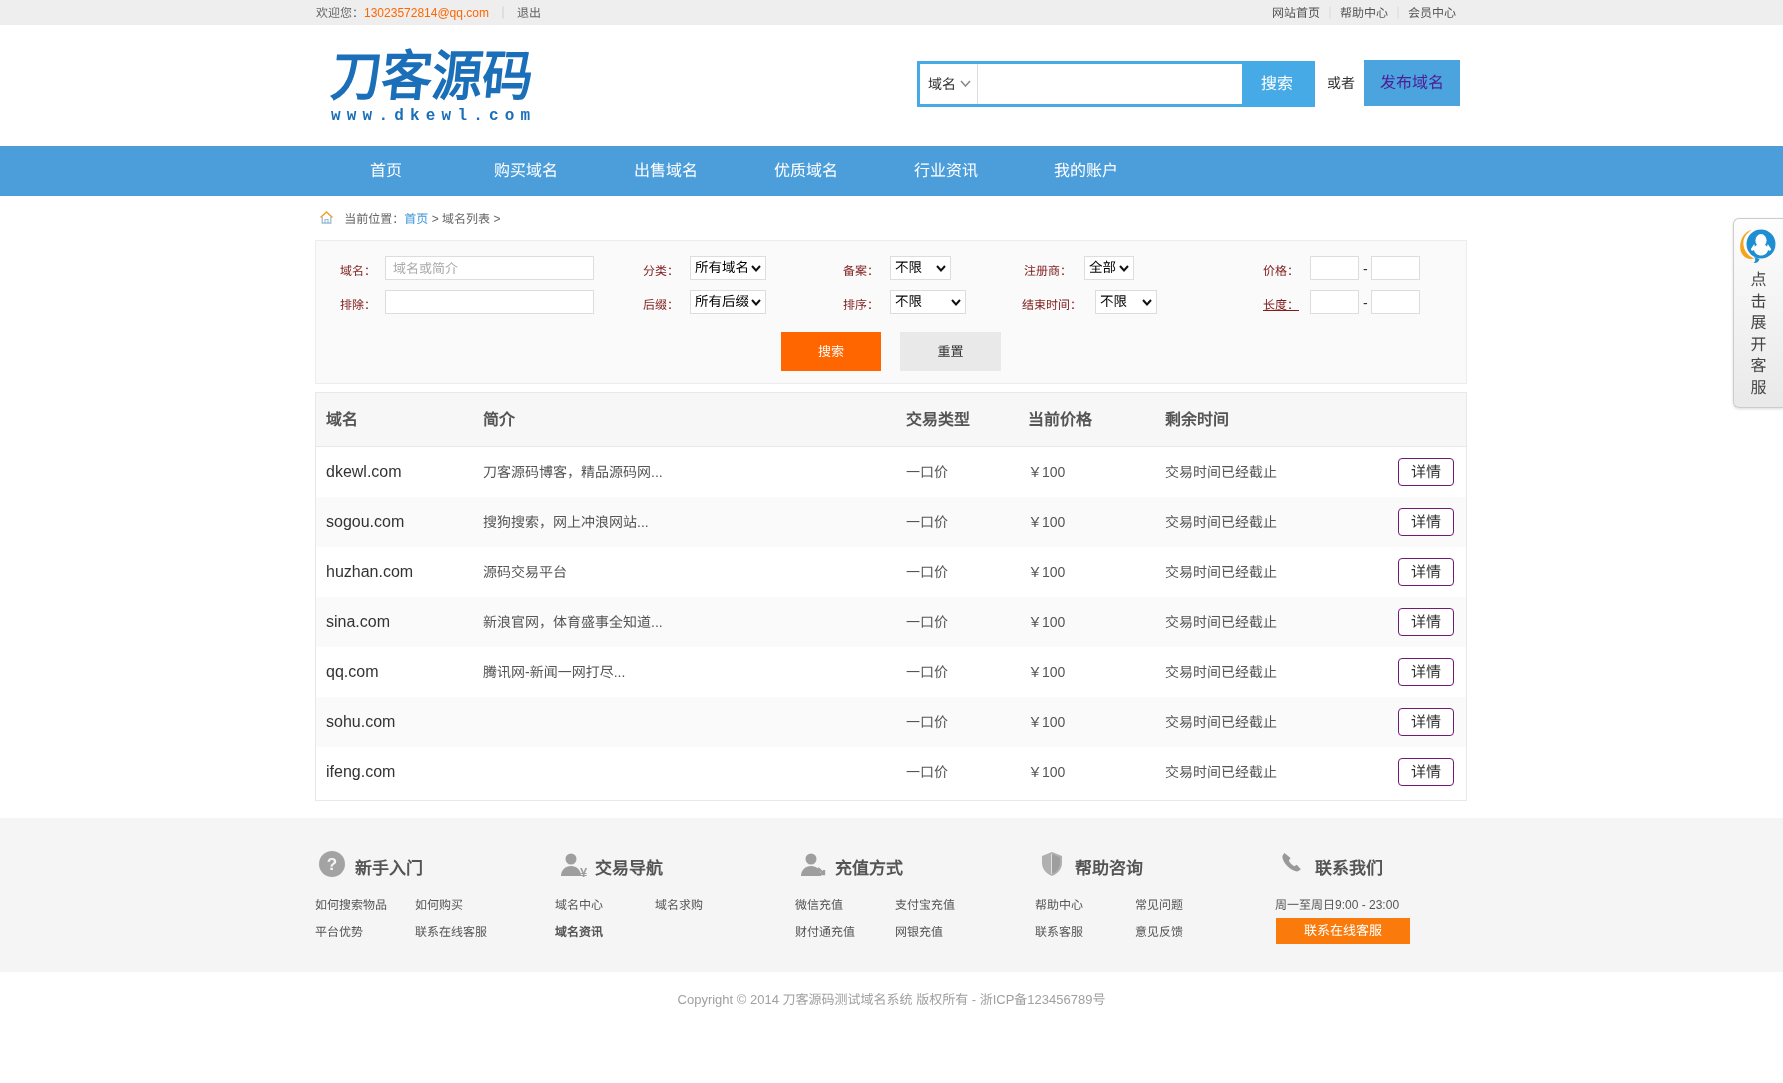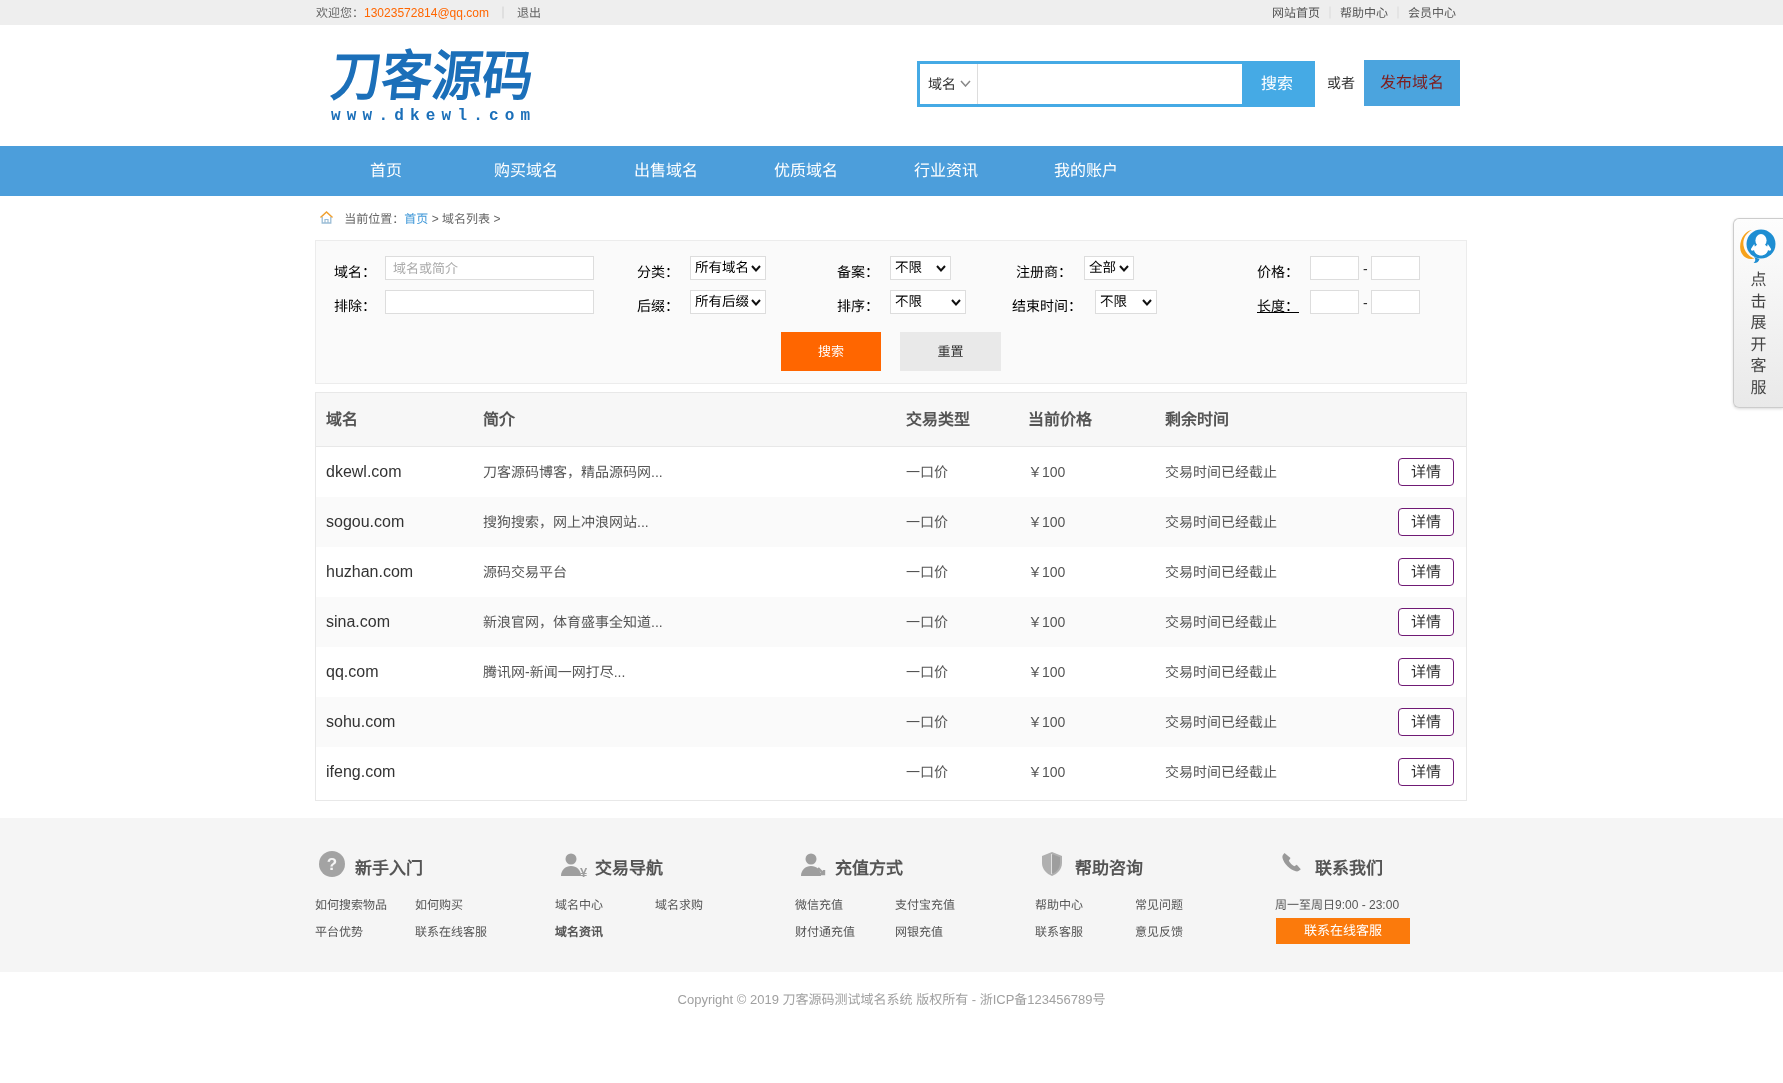--- a/index.html
+++ b/index.html
@@ -29,36 +29,36 @@
 #searchbox { position:absolute; left:917px; top:36px; width:398px; height:46px;
   border:3px solid #45aae5; background:#fff; }
 #searchbox .selwrap { position:absolute; left:0; top:0; width:58px; height:40px;
   border-right:1px solid #ddd; }
 #searchbox .selwrap .t { position:absolute; left:8px; top:0; line-height:40px; font-size:14px; color:#333; }
 #searchbox .selwrap svg { position:absolute; right:6px; top:16px; }
 #searchbox .btn { position:absolute; right:0; top:0; width:70px; height:40px;
   background:#45aae5; color:#fff; font-size:16px; text-align:center; line-height:40px; }
 #huozhe { position:absolute; left:1327px; top:43px; font-size:14px; color:#333; line-height:30px; }
 #fabu { position:absolute; left:1364px; top:35px; width:96px; height:46px;
-  background:#4ba4de; color:#7f1d1d; font-size:16px; text-align:center; line-height:46px; }
+  background:#4ba4de; color:#4c1d95; font-size:16px; text-align:center; line-height:46px; }
 
 
 #nav { position:absolute; left:0; top:146px; width:1783px; height:50px; background:#4c9edb; }
 #nav .item { position:absolute; top:0; width:140px; height:50px; line-height:50px;
   text-align:center; color:#fff; font-size:16px; }
 
 
 #crumb { position:absolute; left:319px; top:209px; height:15px; font-size:12px; color:#666; }
 #crumb svg { vertical-align:-2px; }
 #crumb .lnk { color:#3e97d8; }
 
 
 #filter { position:absolute; left:315px; top:240px; width:1152px; height:144px;
   background:#fafafa; border:1px solid #ececec; }
-.flabel { position:absolute; font-size:14px; color:#000000; text-align:right; white-space:nowrap; }
+.flabel { position:absolute; font-size:12px; color:#7f1d1d; text-align:right; white-space:nowrap; }
 .ftxt { position:absolute; height:24px; border:1px solid #ddd; background:#fff;
   font-size:13px; color:#333; padding:0 7px; font-family:"Liberation Sans",sans-serif; }
 .ftxt::placeholder { color:#aaa; }
 .fsel { position:absolute; height:24px; border:1px solid #ddd; background:#fff;
   font-size:13.5px; color:#000; line-height:22px; padding-left:4px; white-space:nowrap; }
 .fsel svg { position:absolute; right:4px; top:8px; }
 .fdash { position:absolute; font-size:14px; color:#333; }
 #btnSearch { position:absolute; left:781px; top:332px; width:100px; height:39px;
   background:#ff6600; color:#fff; font-size:13px; text-align:center; line-height:39px; }
 #btnReset { position:absolute; left:900px; top:332px; width:101px; height:39px;
@@ -315,21 +315,21 @@
     <div class="ttl">
       <svg class="ic" width="24" height="24" viewBox="0 0 24 24">
           <path d="M5.5 2C4 3.5 3 5 3.5 7c.6 2.5 2.5 5.8 5 8.3s5.8 4.4 8.3 5c2 .5 3.5-.5 5-2l-4-4.5-2.5 1.5c-2-1-4.5-3.5-5.5-5.5L11.5 7z" fill="#999"></path>
         </svg>
       <span class="tx">联系我们</span>
     </div>
     <a class="l" style="left:0; top:77px;">周一至周日9:00 - 23:00</a>
   </div>
 </div>
 <div id="qbtn">联系在线客服</div>
-<div id="copy">Copyright © 2019 刀客源码测试域名系统 版权所有 - 浙ICP备123456789号</div>
+<div id="copy">Copyright © 2014 刀客源码测试域名系统 版权所有 - 浙ICP备123456789号</div>
 
 <div id="qq">
   <svg style="position:absolute; left:6px; top:8px;" width="38" height="38" viewBox="0 0 38 38">
     <path d="M12 3C6 6 2.5 12 3.5 18.5 4.5 25 9 29.5 14.5 31.5c-5 1.5-10.5-.5-13-5.5-2.5-5-1.5-13 2.5-18C6.5 5 9 3.5 12 3z" fill="#f7a21b"></path>
     <circle cx="21" cy="17" r="14.5" fill="#1e8ed2"></circle>
     <path d="M14 30c2 2 1.5 4.5-.5 6 3 .5 5.5-1.5 6-4z" fill="#1e8ed2"></path>
     <g fill="#fff">
         <ellipse cx="21" cy="13.5" rx="5.6" ry="6.4"></ellipse>
         <path d="M14 22.5c0-3.2 3.2-5.4 7-5.4s7 2.2 7 5.4-3.2 6-7 6-7-2.8-7-6z"></path>
         <path d="M14.2 17l-3 4.6c-.6 1.1 0 2.2 1.1 2.2l3.4-1.2z"></path>

